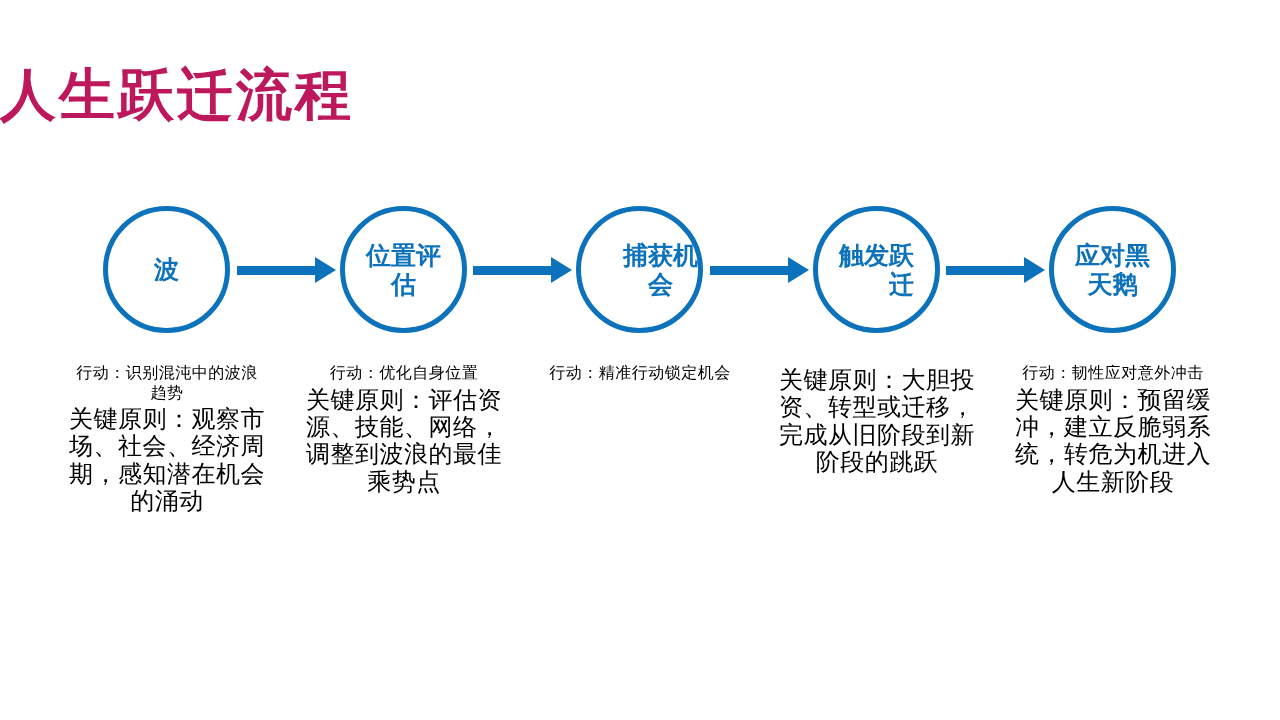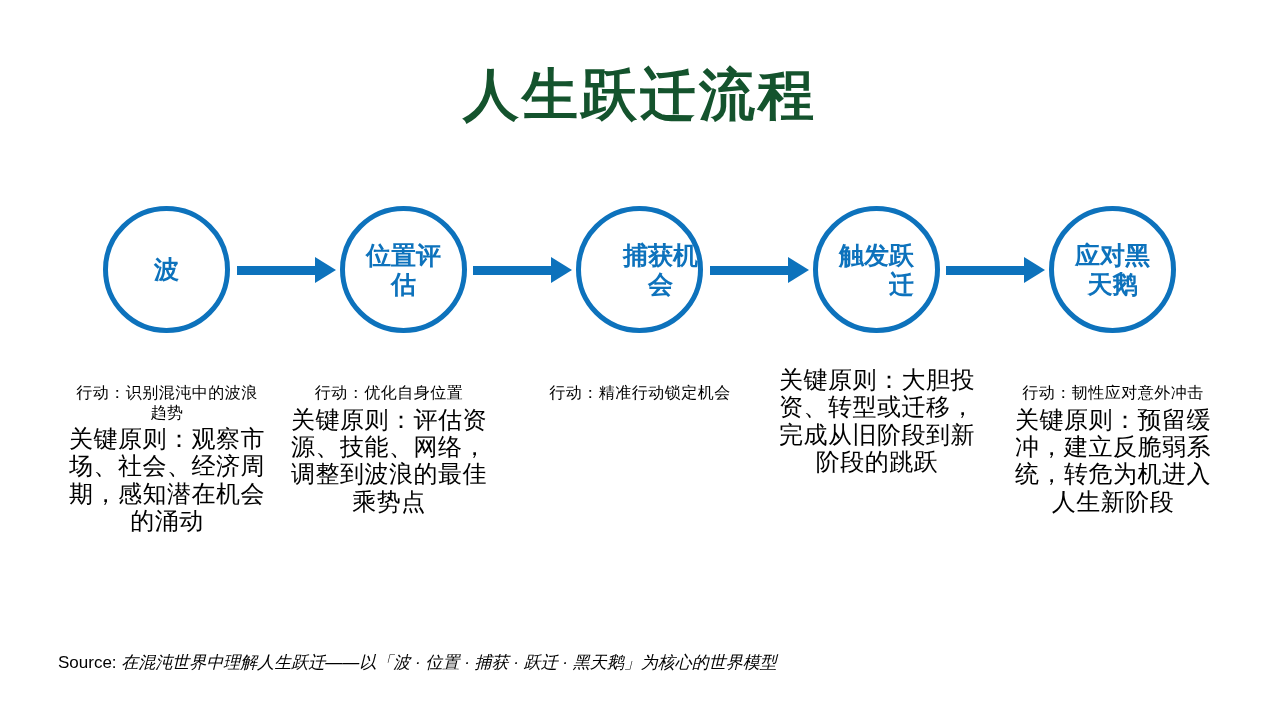--- a/index.html
+++ b/index.html
@@ -13,24 +13,24 @@
     width: 1280px;
     height: 720px;
     background: #ffffff;
     overflow: hidden;
   }
   .title {
     position: absolute;
     top: 58px;
     left: 0;
     width: 100%;
-    text-align: center;
+    text-align: left;
     font-size: 56px;
     font-weight: 800;
-    color: #14532d;
+    color: #be185d;
     letter-spacing: 3px;
     white-space: nowrap;
   }
   .circle {
     position: absolute;
     top: 206px;
     width: 117px;
     height: 117px;
     border: 5px solid #0d72bc;
     border-radius: 50%;
@@ -77,30 +77,29 @@
   }
 
   .textcol {
     position: absolute;
     top: 363px;
     width: 244px;
     text-align: center;
     color: #000000;
   }
   .t1 { left: 45px; }
-  .t2 { left: 267px; }
+  .t2 { left: 282px; }
   .t3 { left: 518px; }
   .t4 { left: 755px; }
   .t5 { left: 991px; }
   .action {
     font-size: 16px;
     line-height: 1.22;
     letter-spacing: 0.5px;
     white-space: pre-line;
-    margin-top: 20px;
   }
   .principle {
     margin-top: 3px;
     font-size: 24px;
     line-height: 1.14;
     letter-spacing: 0.5px;
     white-space: pre-line;
   }
 
   .source {
@@ -184,19 +183,14 @@
 阶段的跳跃</div>
   </div>
   <div class="textcol t5">
     <div class="action">行动：韧性应对意外冲击</div>
     <div class="principle">关键原则：预留缓
 冲，建立反脆弱系
 统，转危为机进入
 人生新阶段</div>
   </div>
 
-  <div class="source">
-    <span class="src-prefix">Source:</span>
-    <span> </span>
-    <span class="src-text">在混沌世界中理解人生跃迁——以「波 · 位置 · 捕获 · 跃迁 · 黑天鹅」为核心的世界模型</span>
-  </div>
 
 </div>
 
 </body></html>

